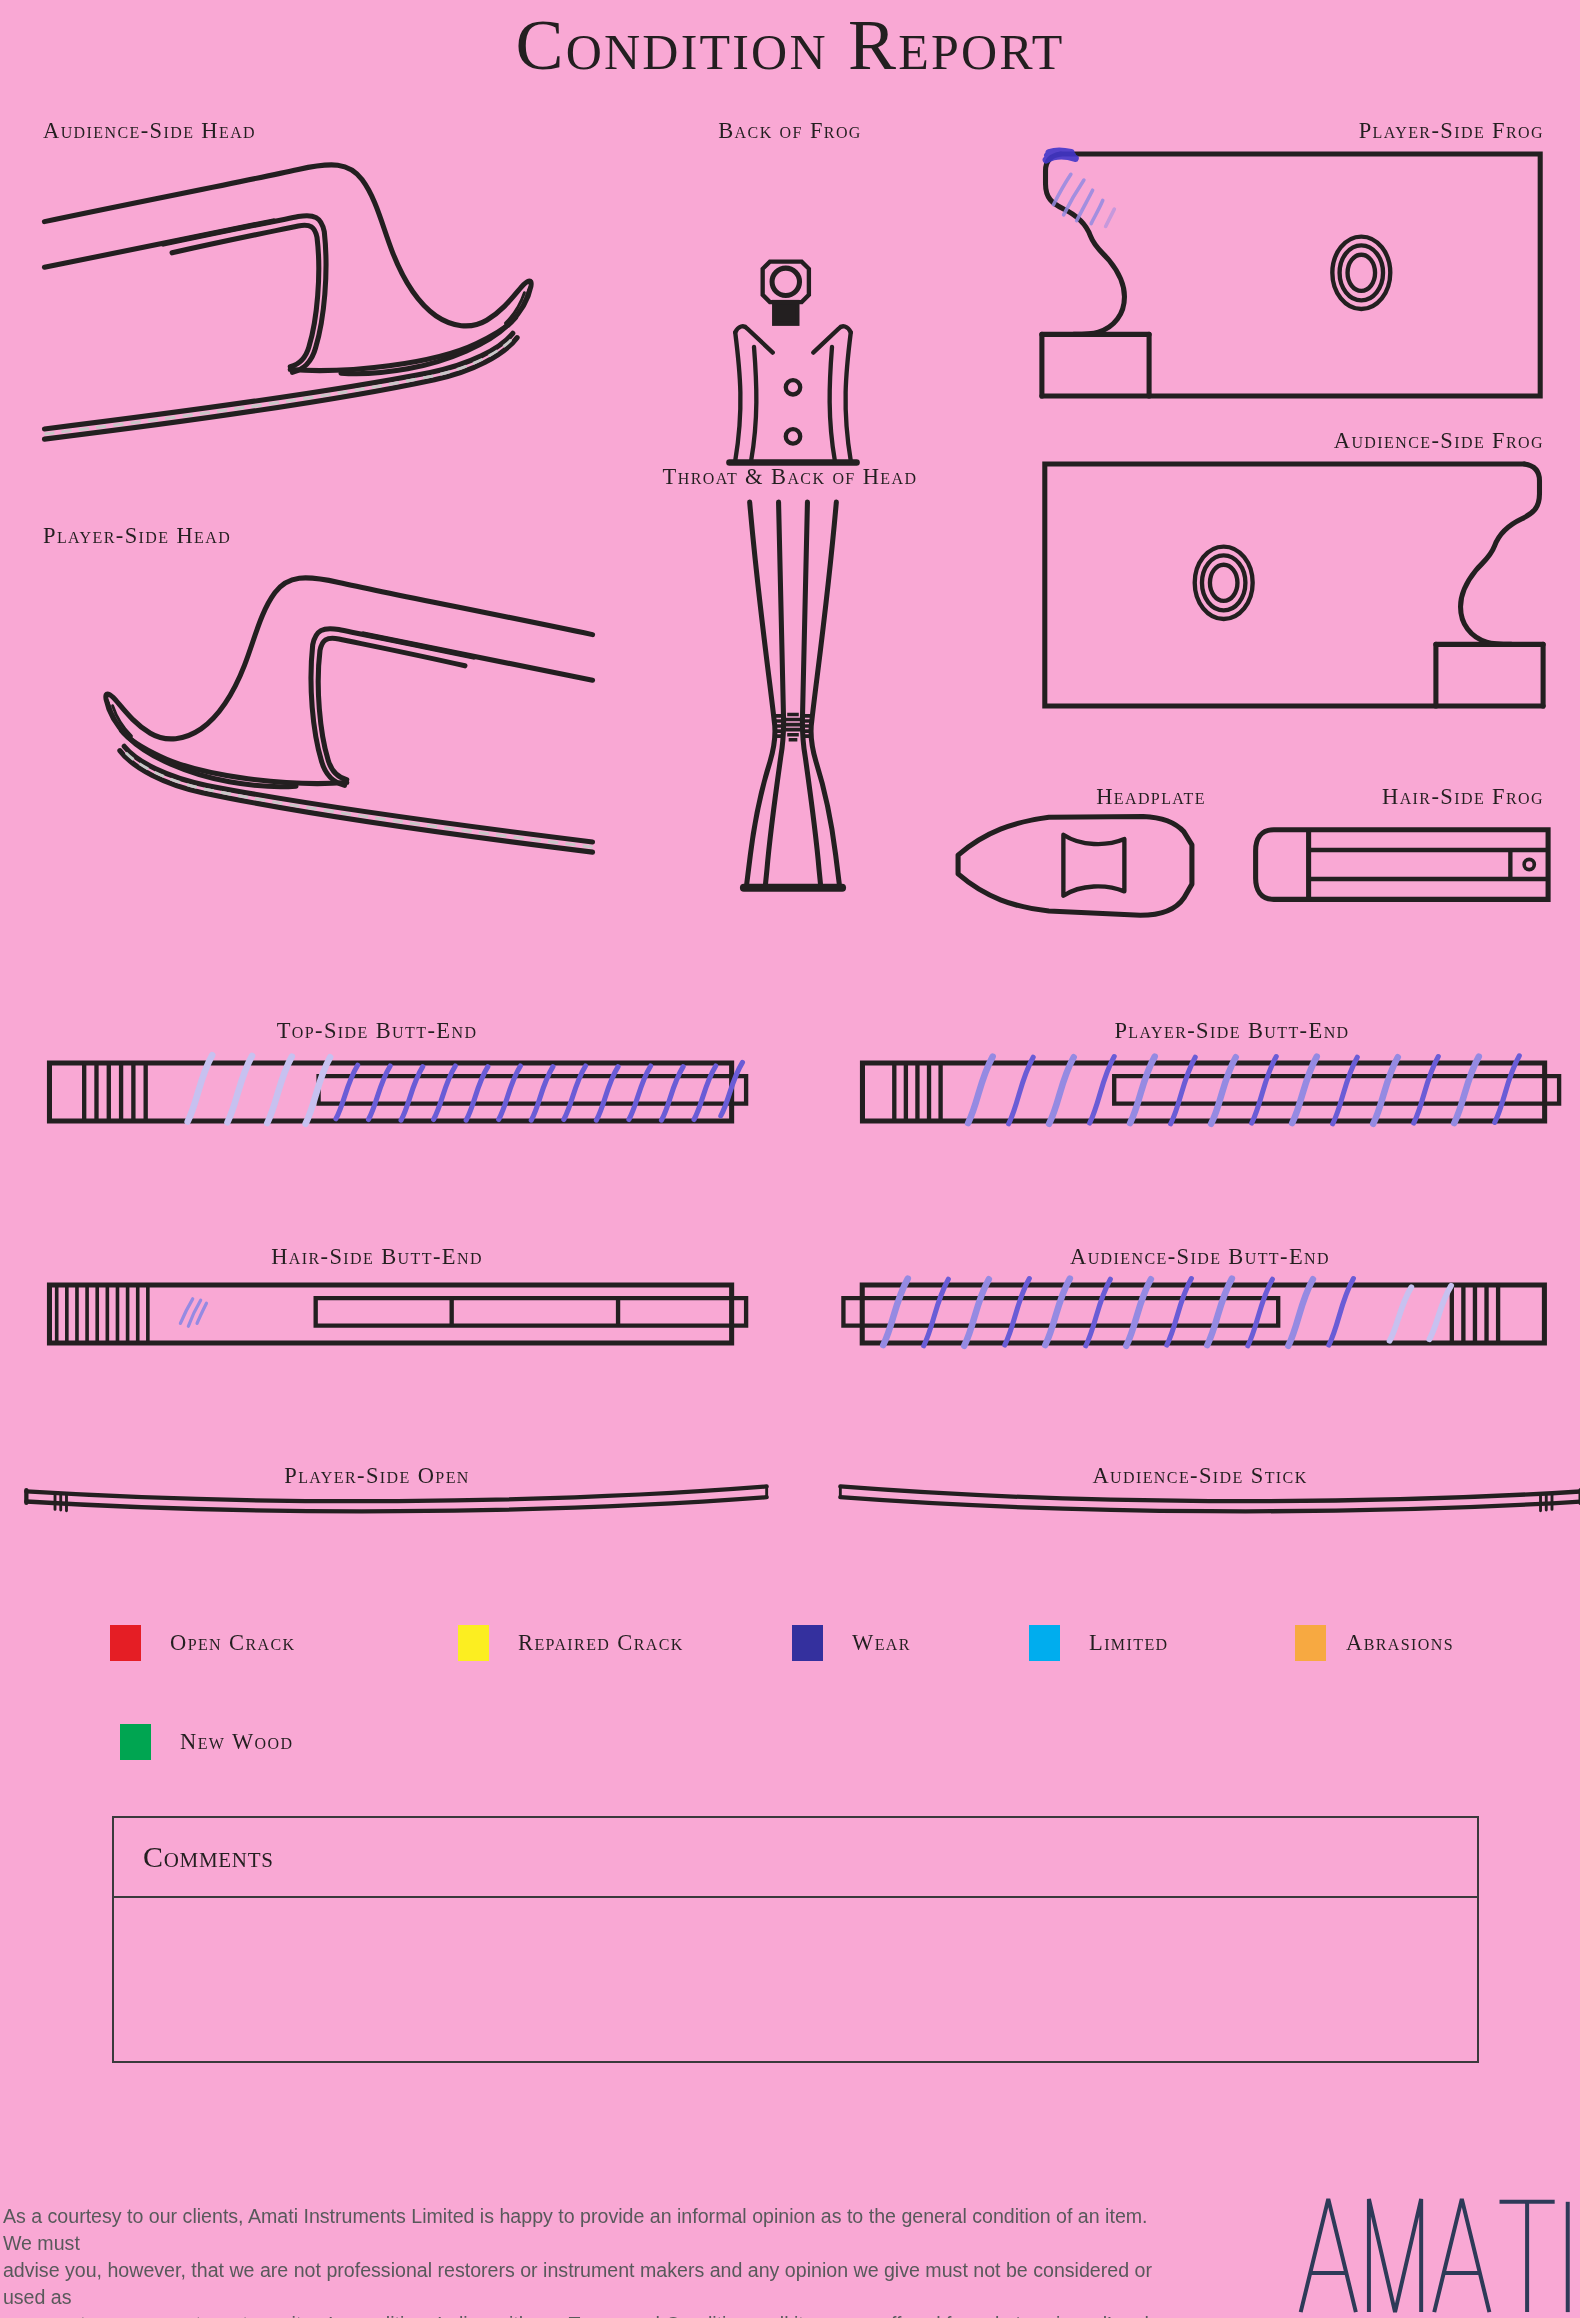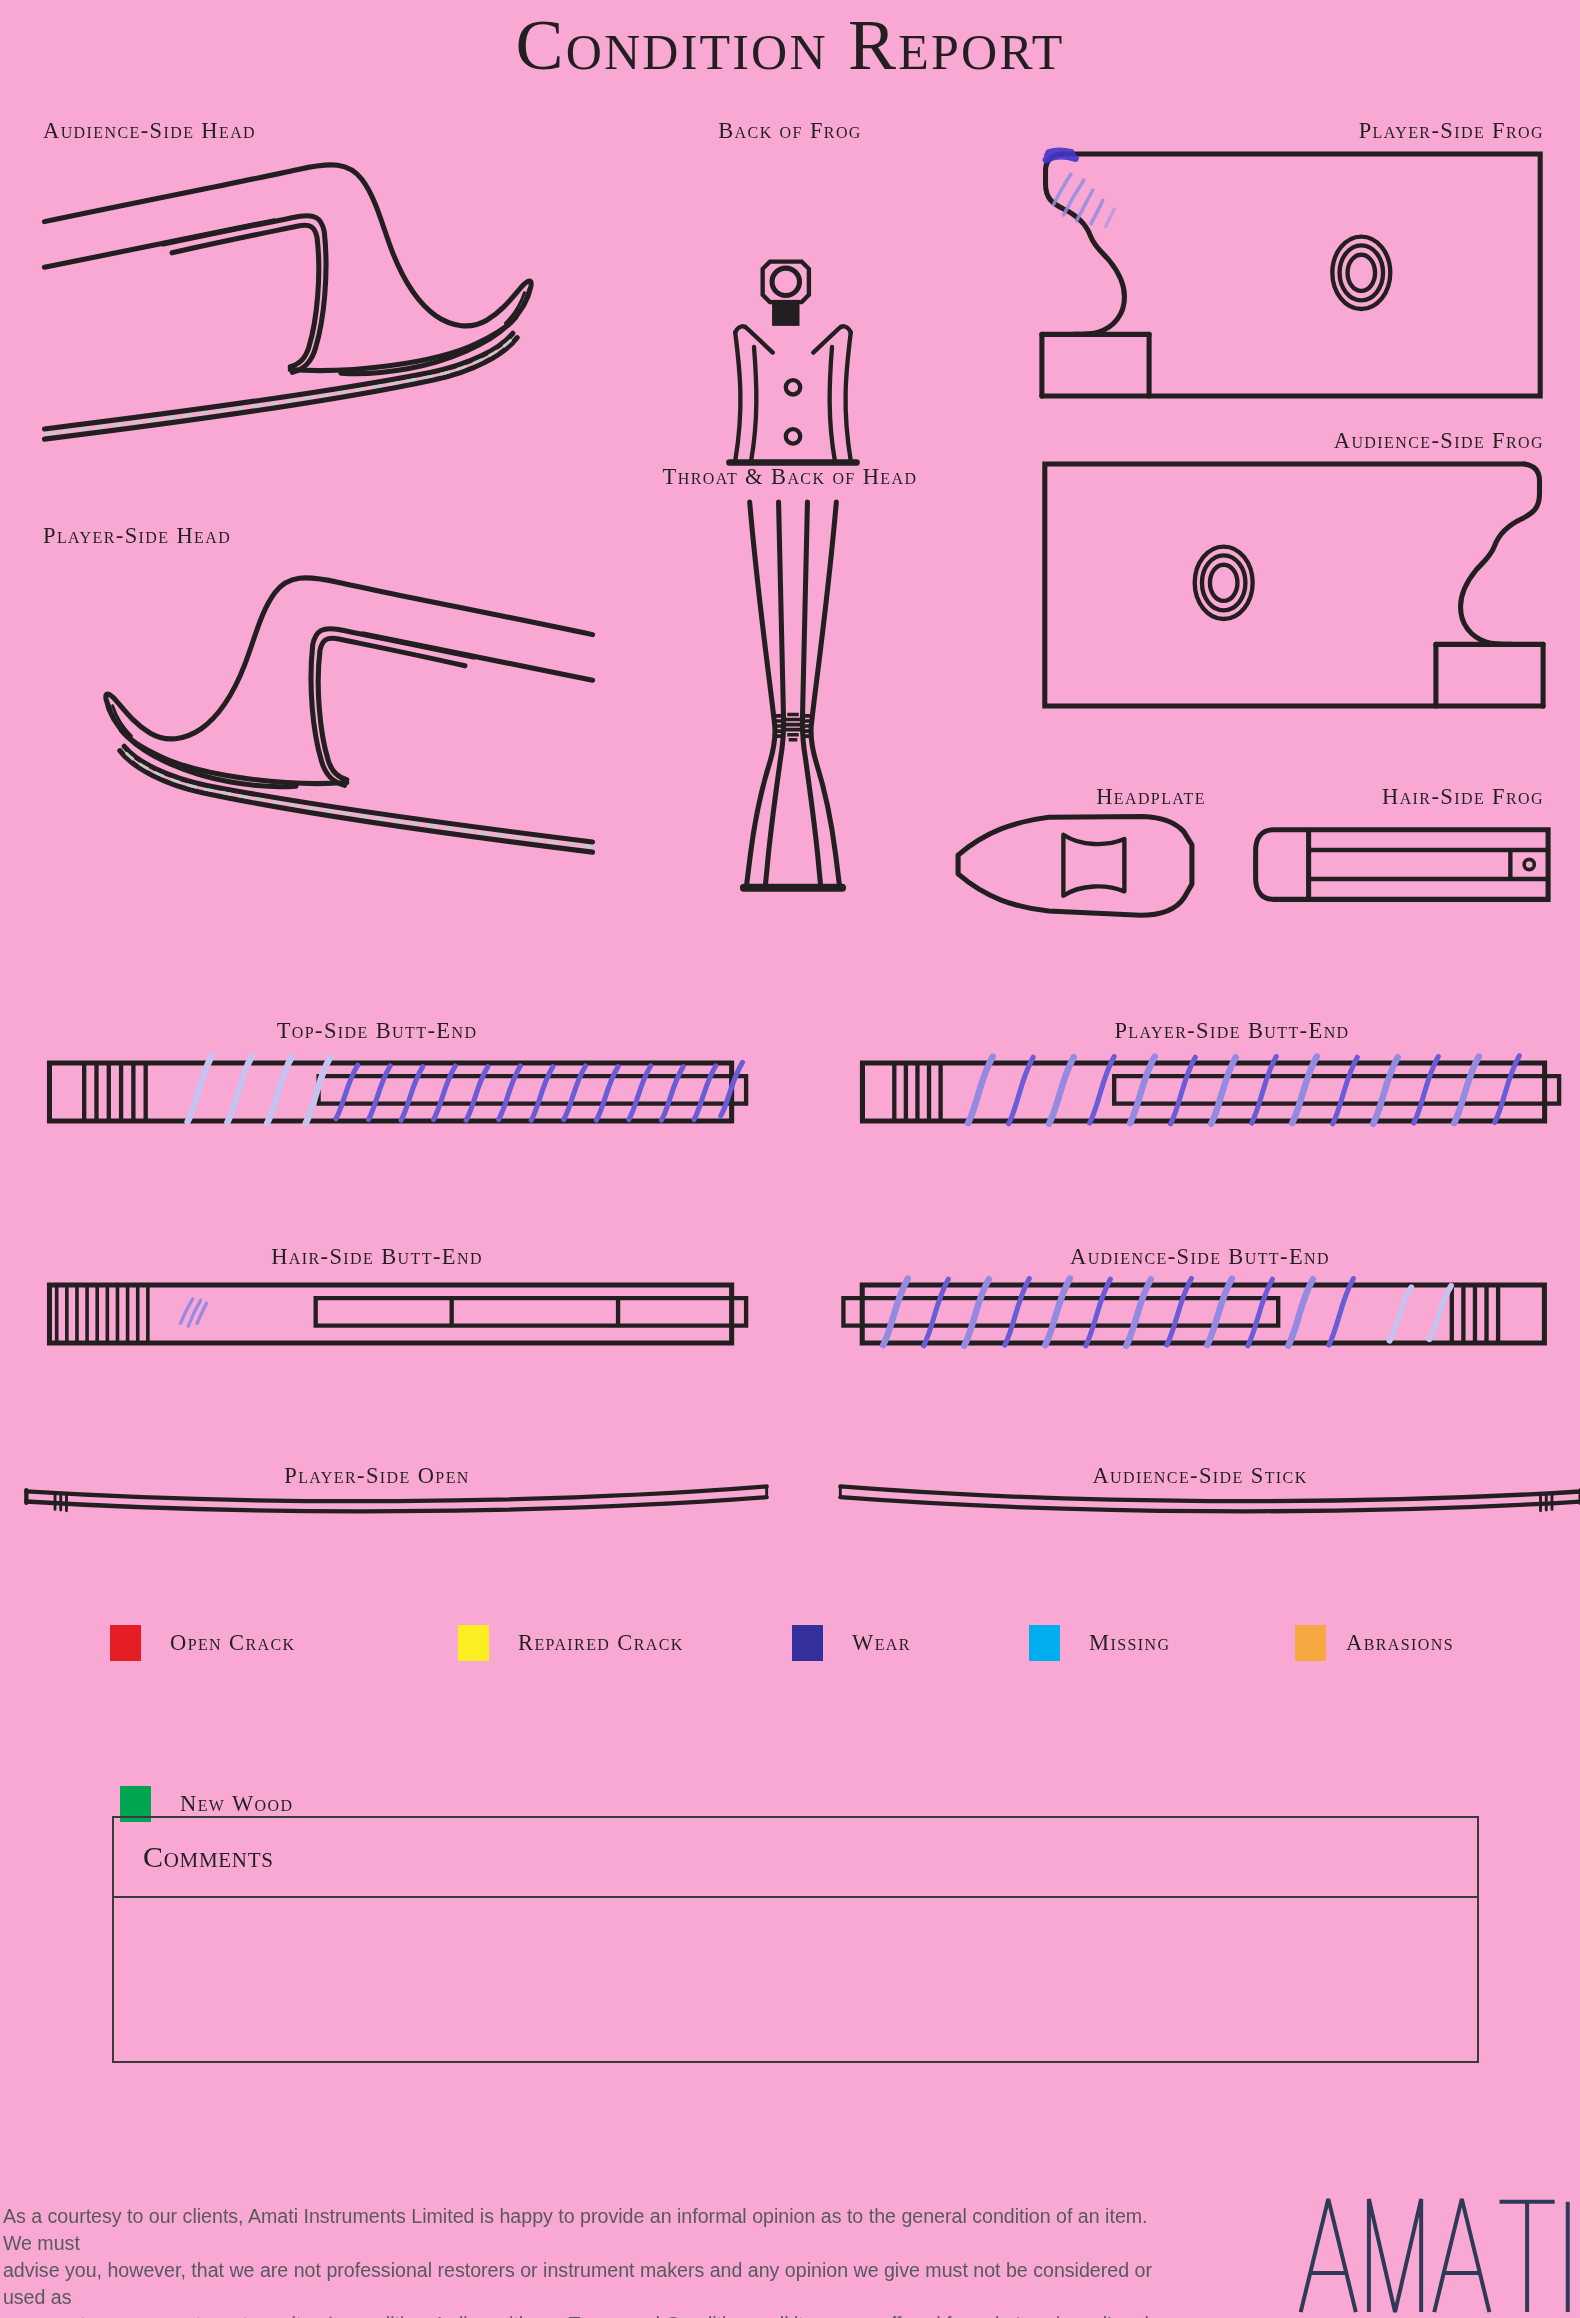--- a/index.html
+++ b/index.html
@@ -290,27 +290,27 @@
   <div class="leg" style="left:433px;top:1625px;margin-left:25px;">
     <div class="sw" style="background: rgb(252, 238, 33);"></div>
     <div class="lab">Repaired Crack</div>
   </div>
   <div class="leg" style="left:792px;top:1625px;">
     <div class="sw" style="background: rgb(52, 48, 158);"></div>
     <div class="lab">Wear</div>
   </div>
   <div class="leg" style="left:1029px;top:1625px;">
     <div class="sw" style="background: rgb(0, 173, 238);"></div>
-    <div class="lab">Missing</div>
+    <div class="lab">Limited</div>
   </div>
   <div class="leg" style="left:1295px;top:1625px;gap:20px;">
     <div class="sw" style="background: rgb(247, 169, 65);"></div>
     <div class="lab">Abrasions</div>
   </div>
-  <div class="leg" style="left:110px;top:1786px;padding-left:10px;">
+  <div class="leg" style="left:110px;top:1724px;padding-left:10px;">
     <div class="sw" style="background: rgb(0, 165, 81);"></div>
     <div class="lab">New Wood</div>
   </div>
 
   <div class="comments">
     <div class="comments-head">
       <span class="t">Comments</span>
     </div>
     <div class="comments-body"></div>
   </div>

